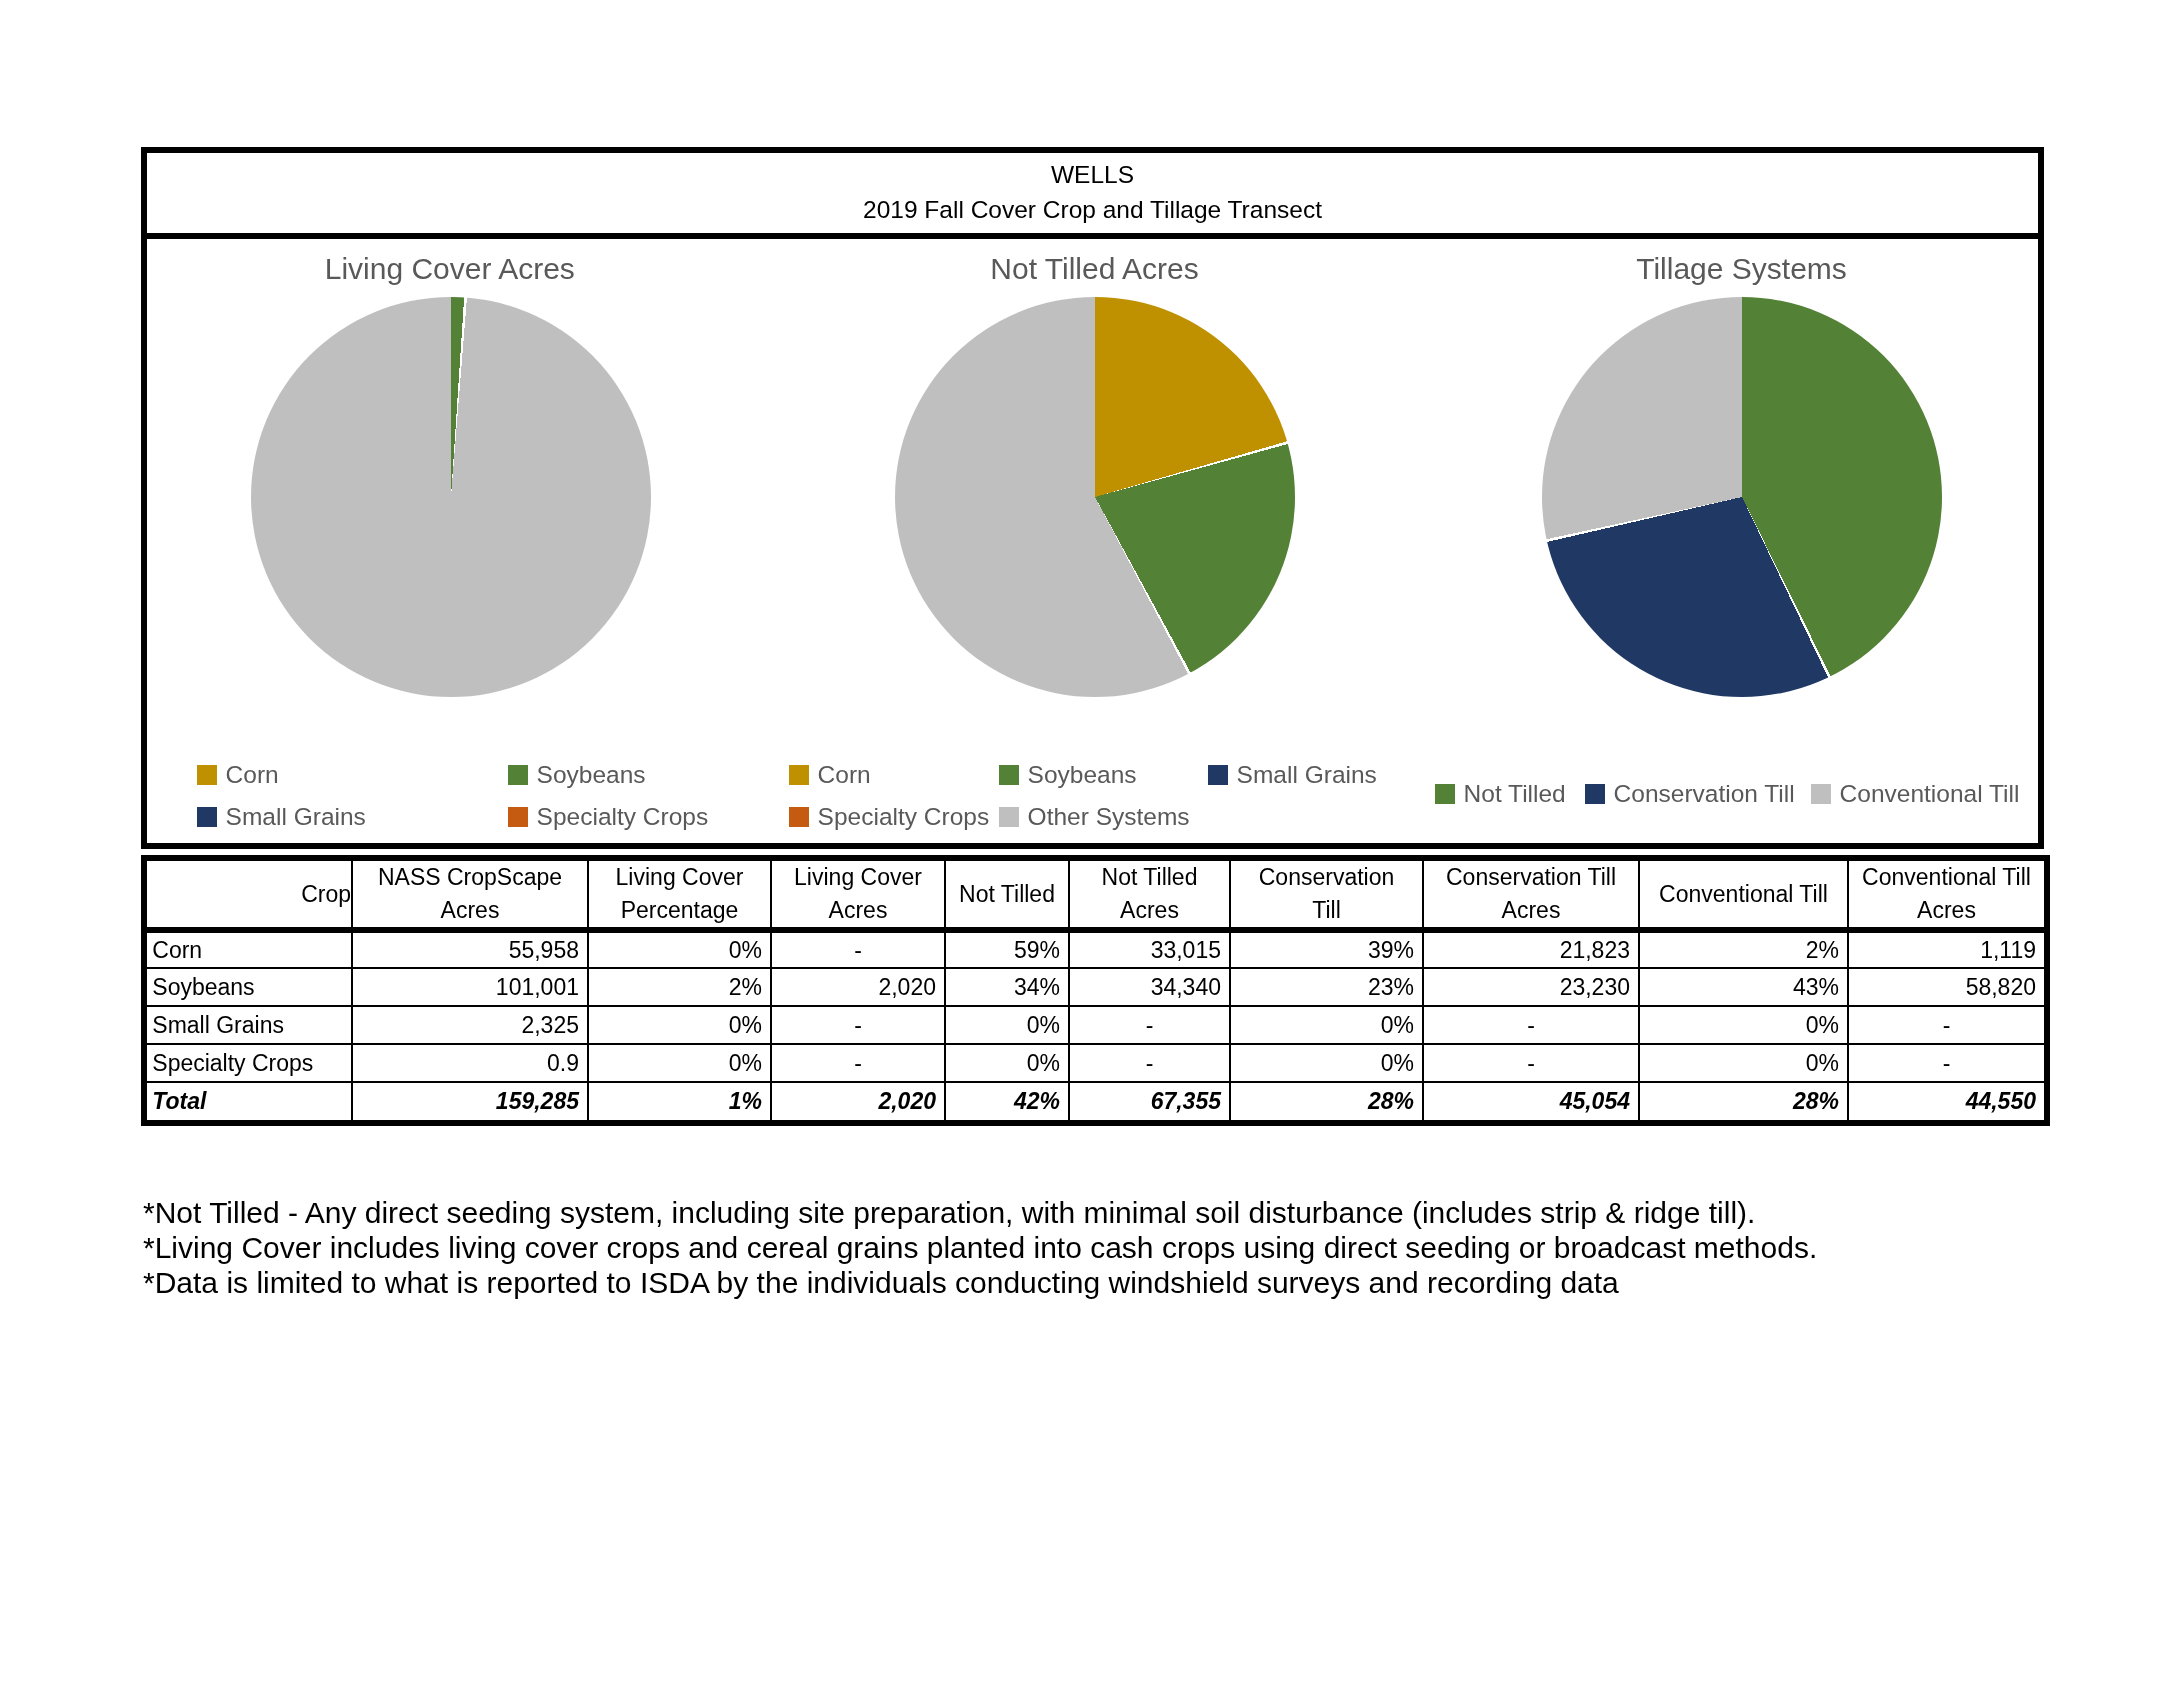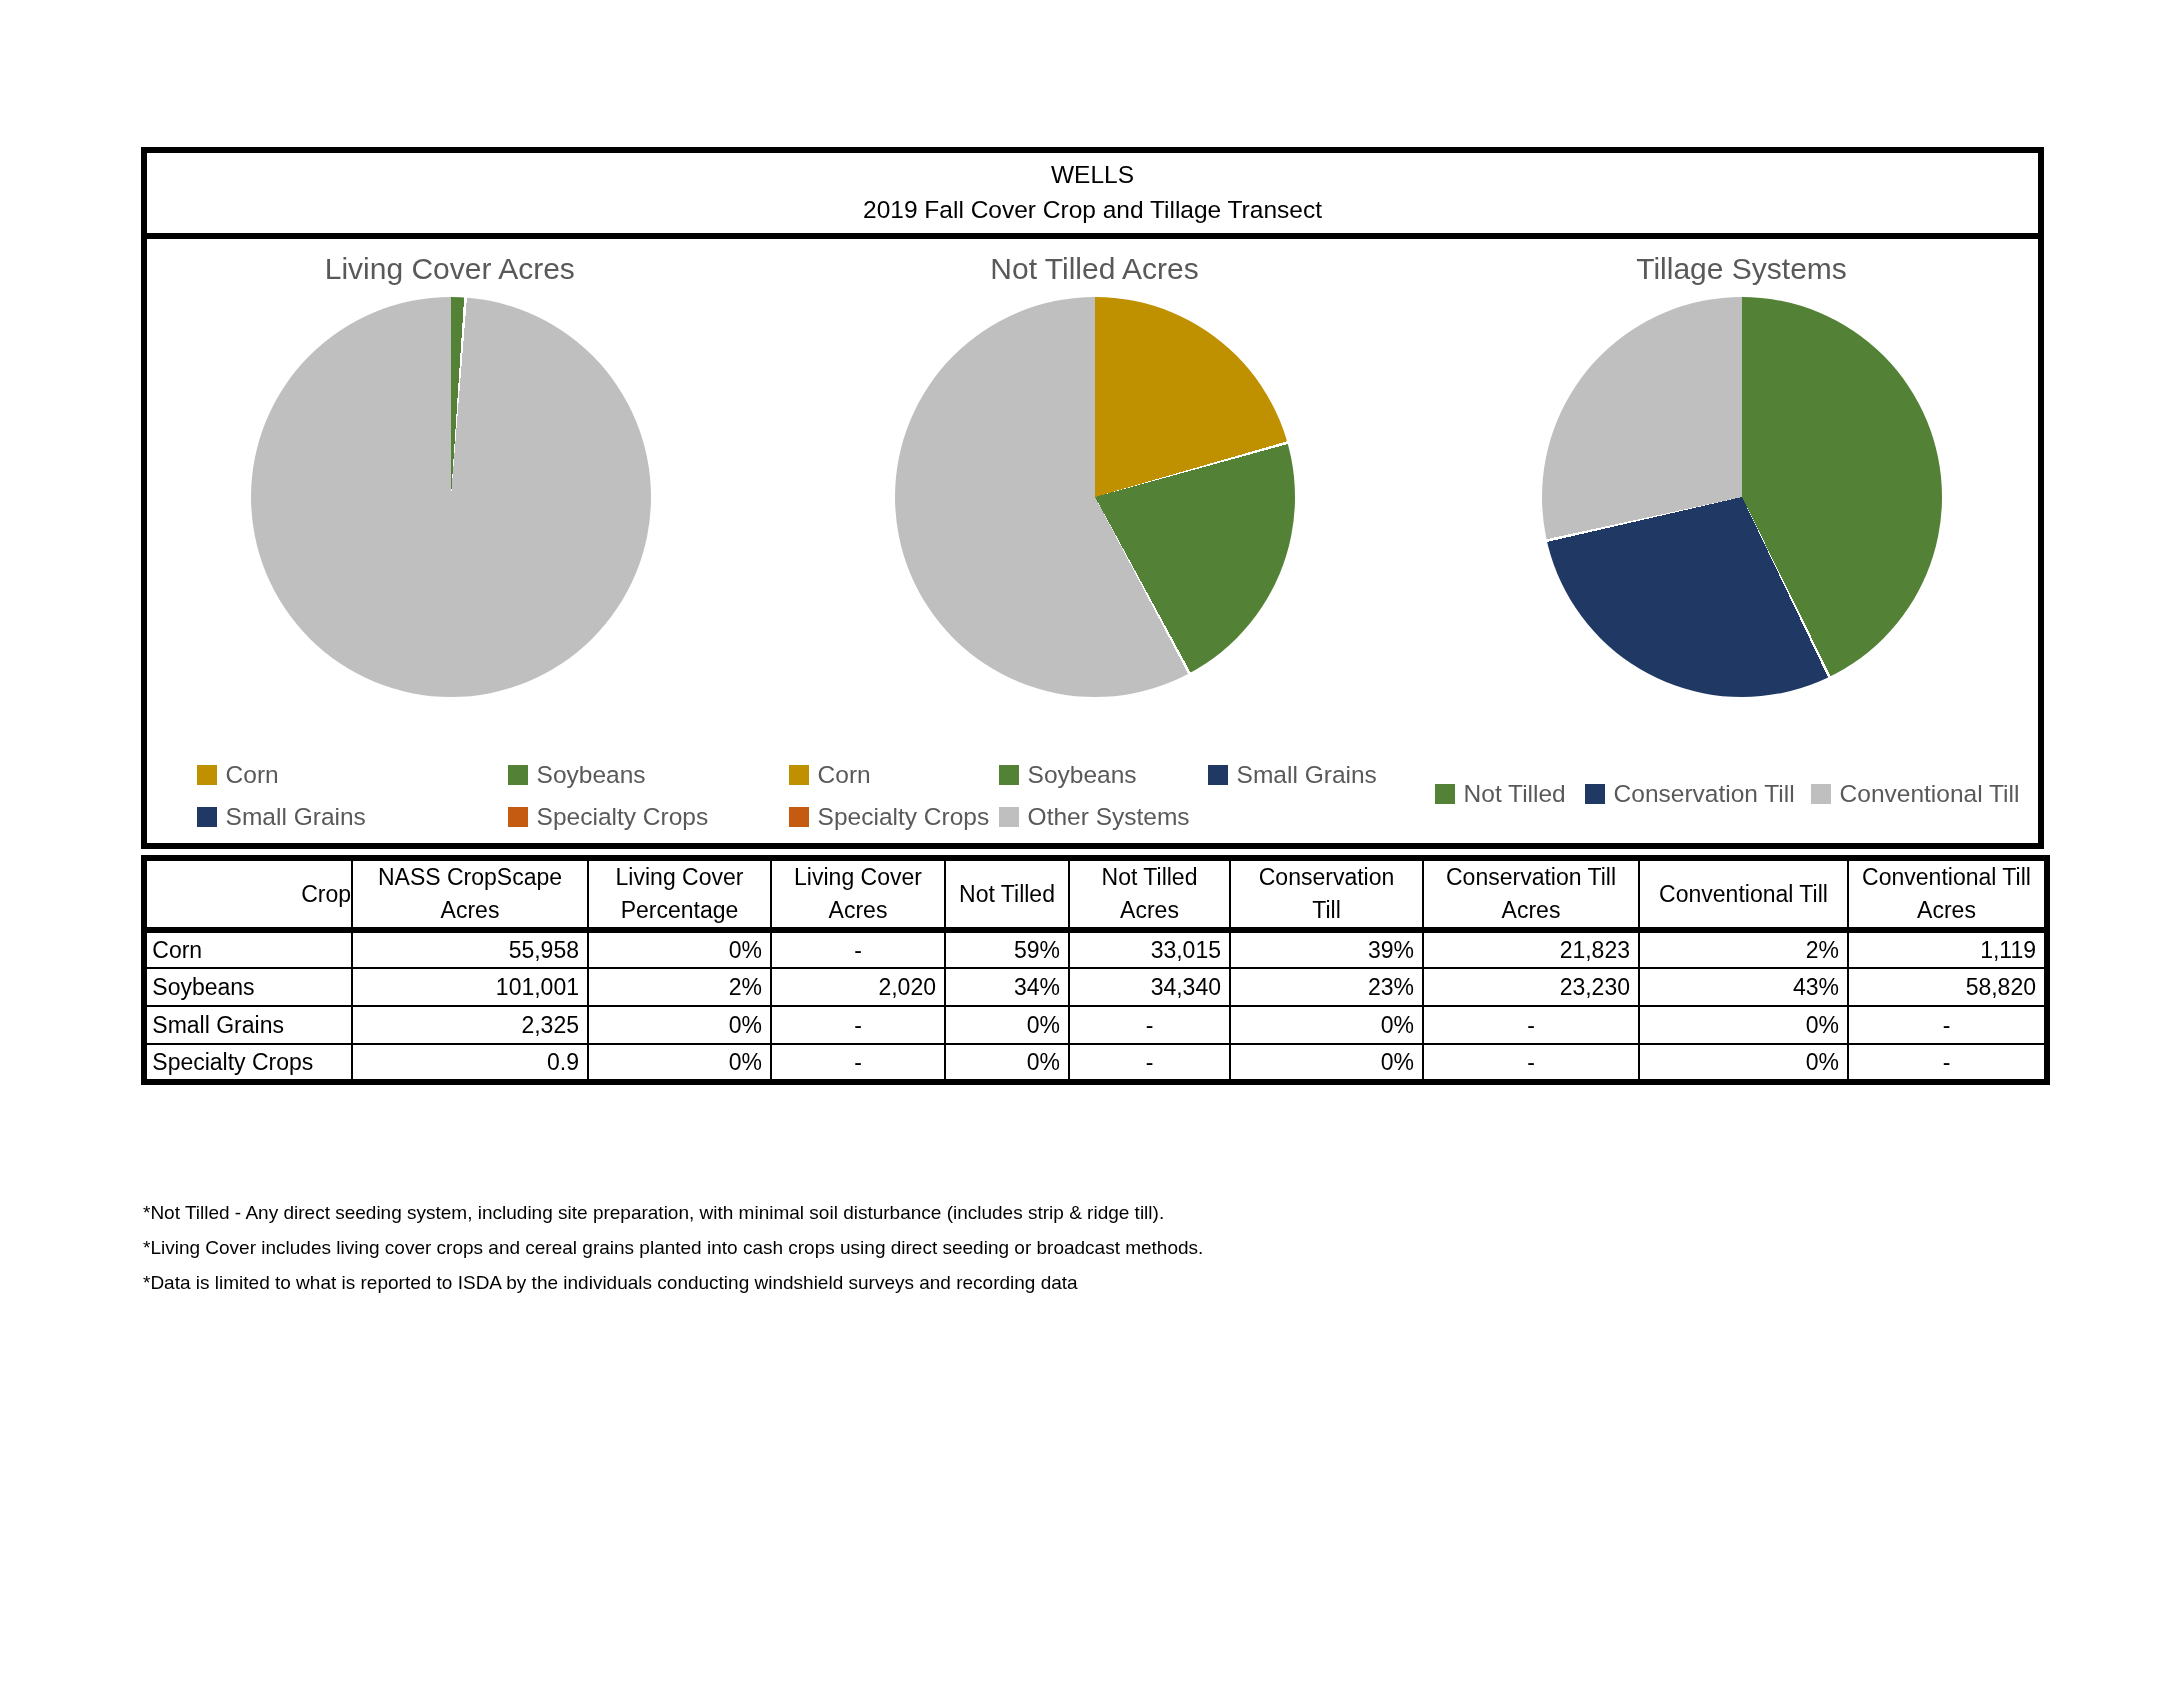--- a/index.html
+++ b/index.html
@@ -63,21 +63,21 @@
   }
   .crop-table thead th.h-left { text-align:right; padding-left:5.3px; }
   .crop-table td { height:38px; vertical-align:middle; }
   td.c-left  { text-align:left;  padding-left:5.3px; }
   td.c-num   { text-align:right; padding-right:8px; }
   td.c-dash  { text-align:center; }
   tr.total-row td { font-weight:bold; font-style:italic; height:41px; }
 
   
   .footnotes {
-    position:absolute; left:143px; top:1195px; font-size:19px; line-height:35px;
+    position:absolute; left:143px; top:1195px; font-size:30px; line-height:35px;
   }
   .footnote { white-space:nowrap; }
 </style>
 </head>
 <body>
 
 <div class="header-box">
   <div class="header-line1">WELLS</div>
   <div class="header-line2">2019 Fall Cover Crop and Tillage Transect</div>
 </div>
@@ -220,20 +220,32 @@
         <td class="c-num">0.9</td>
         <td class="c-num">0%</td>
         <td class="c-dash">-</td>
         <td class="c-num">0%</td>
         <td class="c-dash">-</td>
         <td class="c-num">0%</td>
         <td class="c-dash">-</td>
         <td class="c-num">0%</td>
         <td class="c-dash">-</td>
       </tr>
+      <tr class="total-row">
+        <td class="c-left">Total</td>
+        <td class="c-num">159,285</td>
+        <td class="c-num">1%</td>
+        <td class="c-num">2,020</td>
+        <td class="c-num">42%</td>
+        <td class="c-num">67,355</td>
+        <td class="c-num">28%</td>
+        <td class="c-num">45,054</td>
+        <td class="c-num">28%</td>
+        <td class="c-num">44,550</td>
+      </tr>
     </tbody>
 </table>
 
 <div class="footnotes">
   <div class="footnote">*Not Tilled - Any direct seeding system, including site preparation, with minimal soil disturbance (includes strip &amp; ridge till).</div>
   <div class="footnote">*Living Cover includes living cover crops and cereal grains planted into cash crops using direct seeding or broadcast methods.</div>
   <div class="footnote">*Data is limited to what is reported to ISDA by the individuals conducting windshield surveys and recording data</div>
 </div>
 
 

